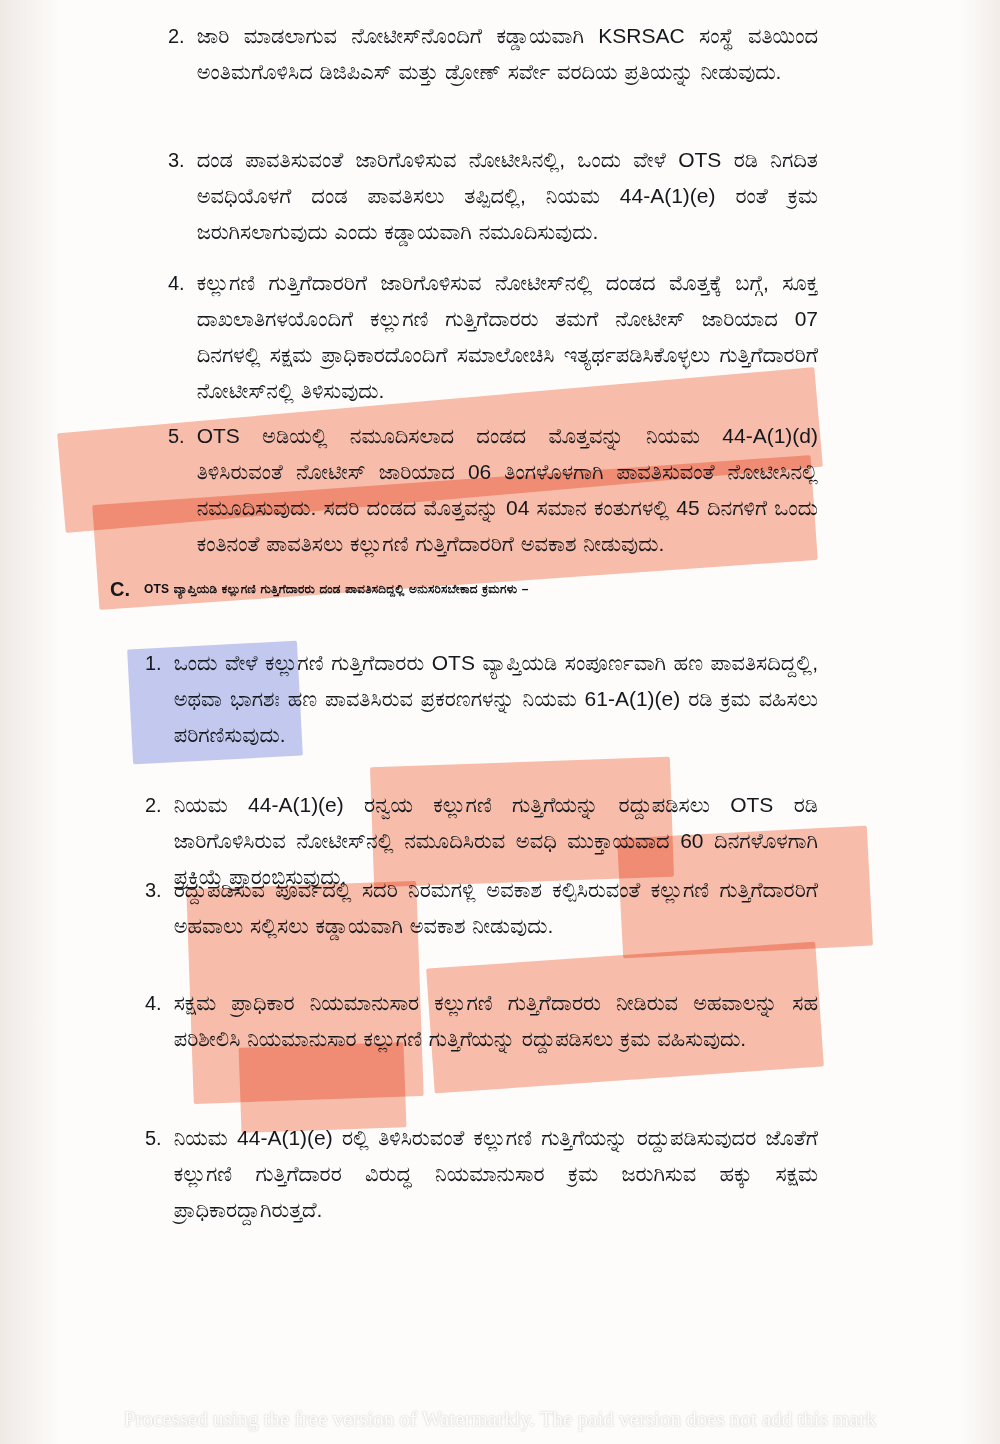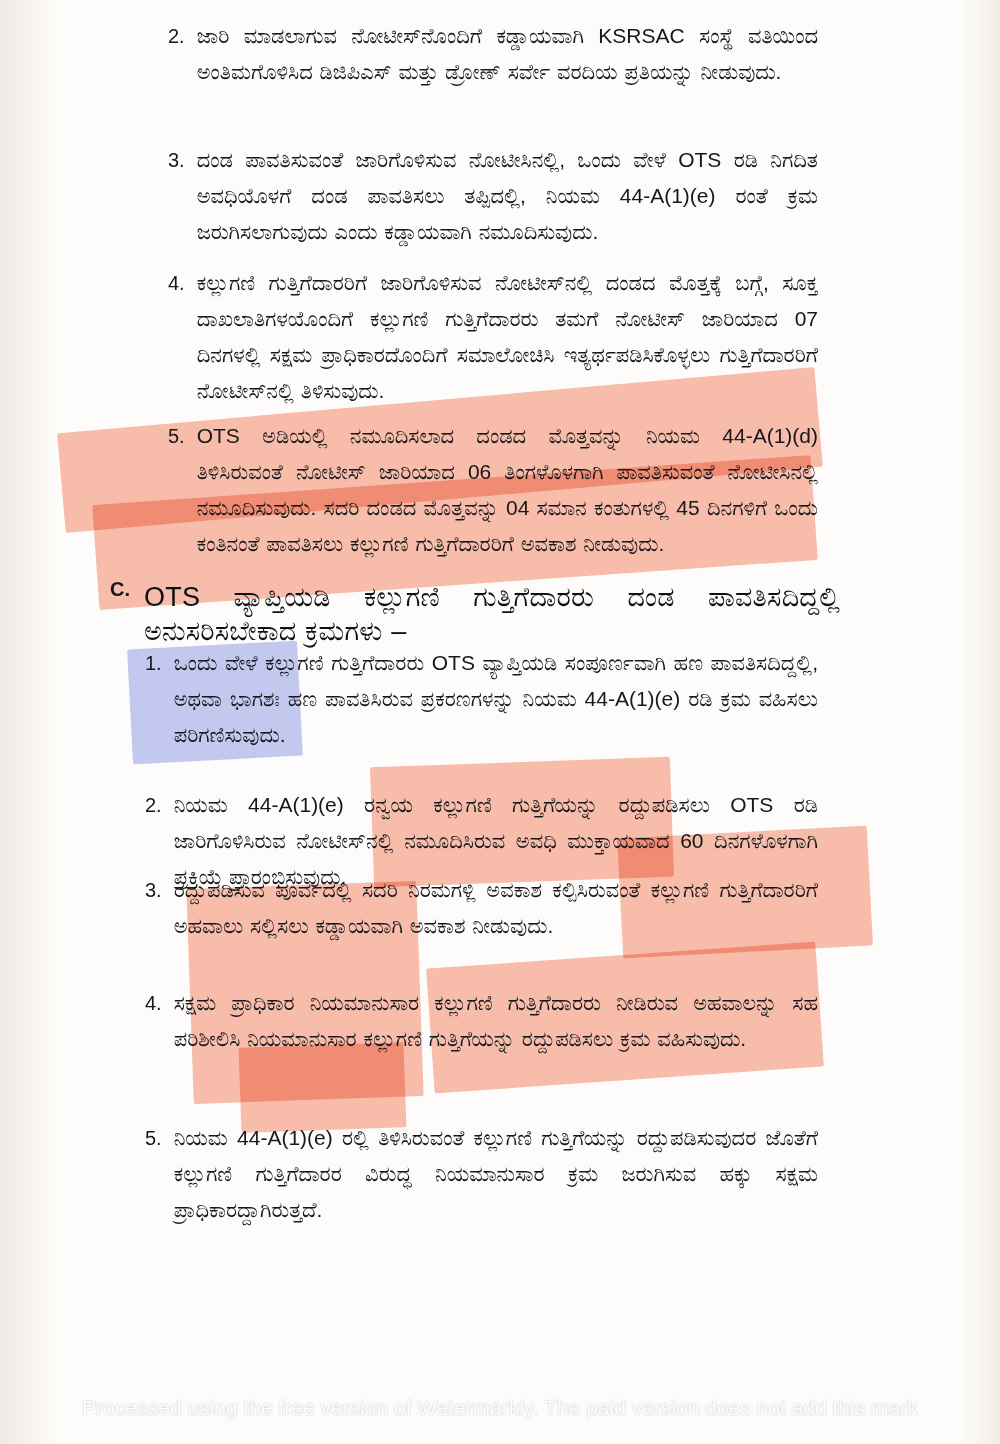--- a/index.html
+++ b/index.html
@@ -86,53 +86,52 @@
     align-items: flex-start;
     font-weight: bold;
     color: #0d1014;
   }
   .heading .num {
     font-weight: bold;
     font-size: 20px;
     line-height: 34px;
   }
   .heading .txt {
-    font-weight: normal;
-    font-size: 27px;
+    font-weight: bold;
+    font-size: 12px;
     line-height: 34px;
     letter-spacing: .2px;
-    margin-top: 8px;
   }
 
   
   #item-2  { left: 168px; top: 18px;  width: 650px; }
   #item-3  { left: 168px; top: 142px; width: 650px; }
   #item-4  { left: 168px; top: 265px; width: 650px; }
   #item-5  { left: 168px; top: 418px; width: 650px; }
   #heading-c { left: 110px; top: 572px; width: 730px; }
   #c-1 { left: 145px; top: 645px; width: 673px; }
   #c-2 { left: 145px; top: 787px; width: 673px; }
   #c-3 { left: 145px; top: 872px; width: 673px; }
   #c-4 { left: 145px; top: 985px; width: 673px; }
   #c-5 { left: 145px; top: 1120px; width: 673px; }
 
   .heading .num { padding-right: 14px; }
 
   .watermark {
     position: absolute;
     left: 0;
     right: 0;
-    bottom: 24px;
+    bottom: 12px;
     text-align: center;
     font-size: 21px;
     color: #ffffff;
     text-shadow: 0 0 2px rgba(120,120,120,.55);
     opacity: .92;
     z-index: 3;
-    font-family: Liberation Sans, sans-serif;
+    font-family: Liberation Serif, serif;
   }
 </style>
 </head>
 <body>
 
 <div class="page">
 
   <div class="marks">
     <div class="mark orange" style="left:60px; top:400px; width:760px; height:100px; transform:rotate(-5deg);"></div>
     <div class="mark orange" style="left:95px; top:480px; width:720px; height:105px; transform:rotate(-4deg);"></div>
@@ -166,21 +165,21 @@
       <div class="txt">OTS ಅಡಿಯಲ್ಲಿ ನಮೂದಿಸಲಾದ ದಂಡದ ಮೊತ್ತವನ್ನು ನಿಯಮ 44-A(1)(d) ತಿಳಿಸಿರುವಂತೆ ನೋಟೀಸ್ ಜಾರಿಯಾದ 06 ತಿಂಗಳೊಳಗಾಗಿ ಪಾವತಿಸುವಂತೆ ನೋಟೀಸಿನಲ್ಲಿ ನಮೂದಿಸುವುದು. ಸದರಿ ದಂಡದ ಮೊತ್ತವನ್ನು 04 ಸಮಾನ ಕಂತುಗಳಲ್ಲಿ 45 ದಿನಗಳಿಗೆ ಒಂದು ಕಂತಿನಂತೆ ಪಾವತಿಸಲು ಕಲ್ಲುಗಣಿ ಗುತ್ತಿಗೆದಾರರಿಗೆ ಅವಕಾಶ ನೀಡುವುದು.</div>
     </div>
 
     <div class="heading" id="heading-c">
       <div class="num">C.</div>
       <div class="txt">OTS ವ್ಯಾಪ್ತಿಯಡಿ ಕಲ್ಲುಗಣಿ ಗುತ್ತಿಗೆದಾರರು ದಂಡ ಪಾವತಿಸದಿದ್ದಲ್ಲಿ ಅನುಸರಿಸಬೇಕಾದ ಕ್ರಮಗಳು –</div>
     </div>
 
     <div class="blk" id="c-1">
       <div class="num">1.</div>
-      <div class="txt">ಒಂದು ವೇಳೆ ಕಲ್ಲುಗಣಿ ಗುತ್ತಿಗೆದಾರರು OTS ವ್ಯಾಪ್ತಿಯಡಿ ಸಂಪೂರ್ಣವಾಗಿ ಹಣ ಪಾವತಿಸದಿದ್ದಲ್ಲಿ, ಅಥವಾ ಭಾಗಶಃ ಹಣ ಪಾವತಿಸಿರುವ ಪ್ರಕರಣಗಳನ್ನು ನಿಯಮ 44-A(1)(e) ರಡಿ ಕ್ರಮ ವಹಿಸಲು ಪರಿಗಣಿಸುವುದು.</div>
+      <div class="txt">ಒಂದು ವೇಳೆ ಕಲ್ಲುಗಣಿ ಗುತ್ತಿಗೆದಾರರು OTS ವ್ಯಾಪ್ತಿಯಡಿ ಸಂಪೂರ್ಣವಾಗಿ ಹಣ ಪಾವತಿಸದಿದ್ದಲ್ಲಿ, ಅಥವಾ ಭಾಗಶಃ ಹಣ ಪಾವತಿಸಿರುವ ಪ್ರಕರಣಗಳನ್ನು ನಿಯಮ 61-A(1)(e) ರಡಿ ಕ್ರಮ ವಹಿಸಲು ಪರಿಗಣಿಸುವುದು.</div>
     </div>
 
     <div class="blk" id="c-2">
       <div class="num">2.</div>
       <div class="txt">ನಿಯಮ 44-A(1)(e) ರನ್ವಯ ಕಲ್ಲುಗಣಿ ಗುತ್ತಿಗೆಯನ್ನು ರದ್ದುಪಡಿಸಲು OTS ರಡಿ ಜಾರಿಗೊಳಿಸಿರುವ ನೋಟೀಸ್‌ನಲ್ಲಿ ನಮೂದಿಸಿರುವ ಅವಧಿ ಮುಕ್ತಾಯವಾದ 60 ದಿನಗಳೊಳಗಾಗಿ ಪ್ರಕ್ರಿಯೆ ಪ್ರಾರಂಭಿಸುವುದು.</div>
     </div>
 
     <div class="blk" id="c-3">
       <div class="num">3.</div>
       <div class="txt">ರದ್ದುಪಡಿಸುವ ಪೂರ್ವದಲ್ಲಿ ಸದರಿ ನಿರಮಗಳ್ಲಿ ಅವಕಾಶ ಕಲ್ಪಿಸಿರುವಂತೆ ಕಲ್ಲುಗಣಿ ಗುತ್ತಿಗೆದಾರರಿಗೆ ಅಹವಾಲು ಸಲ್ಲಿಸಲು ಕಡ್ಡಾಯವಾಗಿ ಅವಕಾಶ ನೀಡುವುದು.</div>

